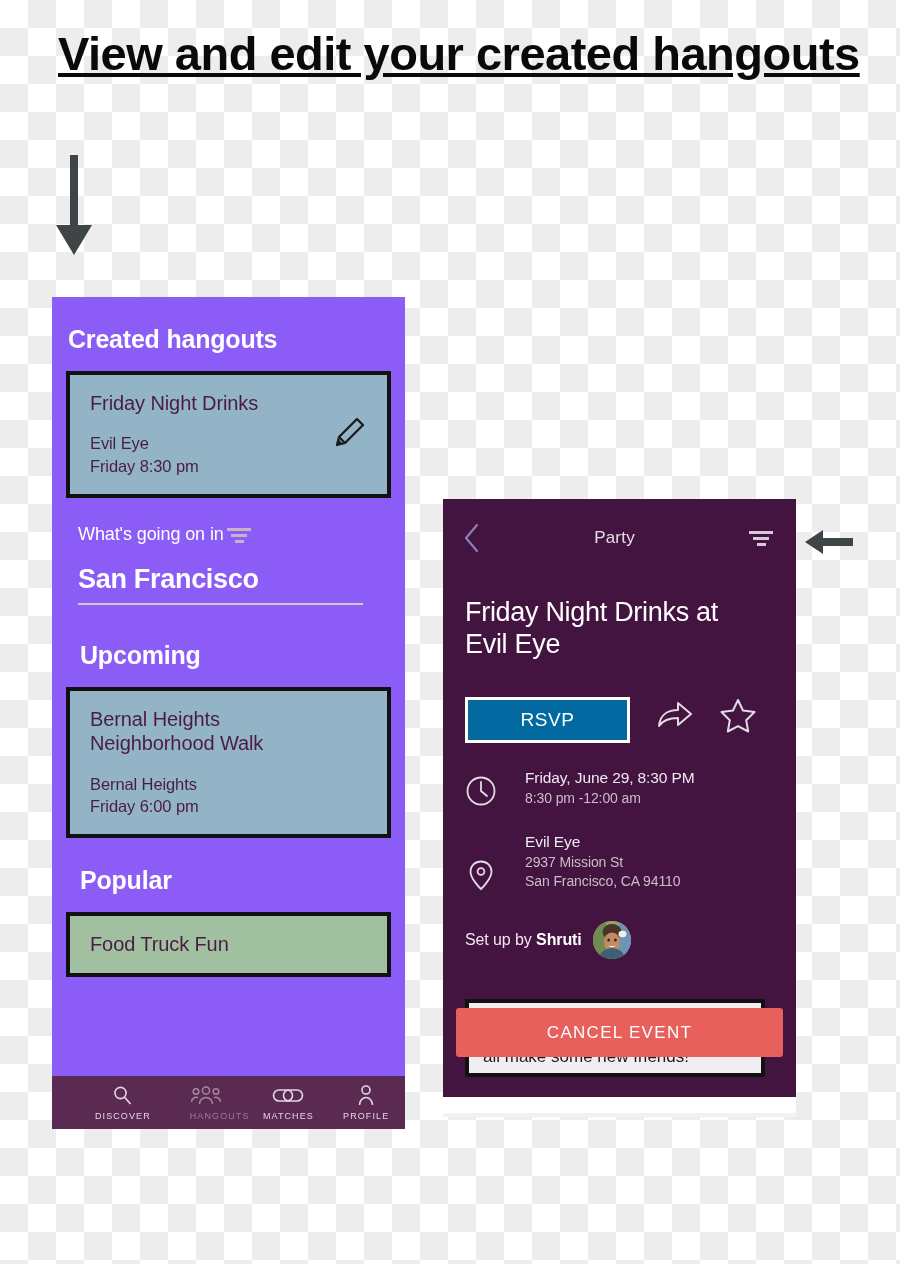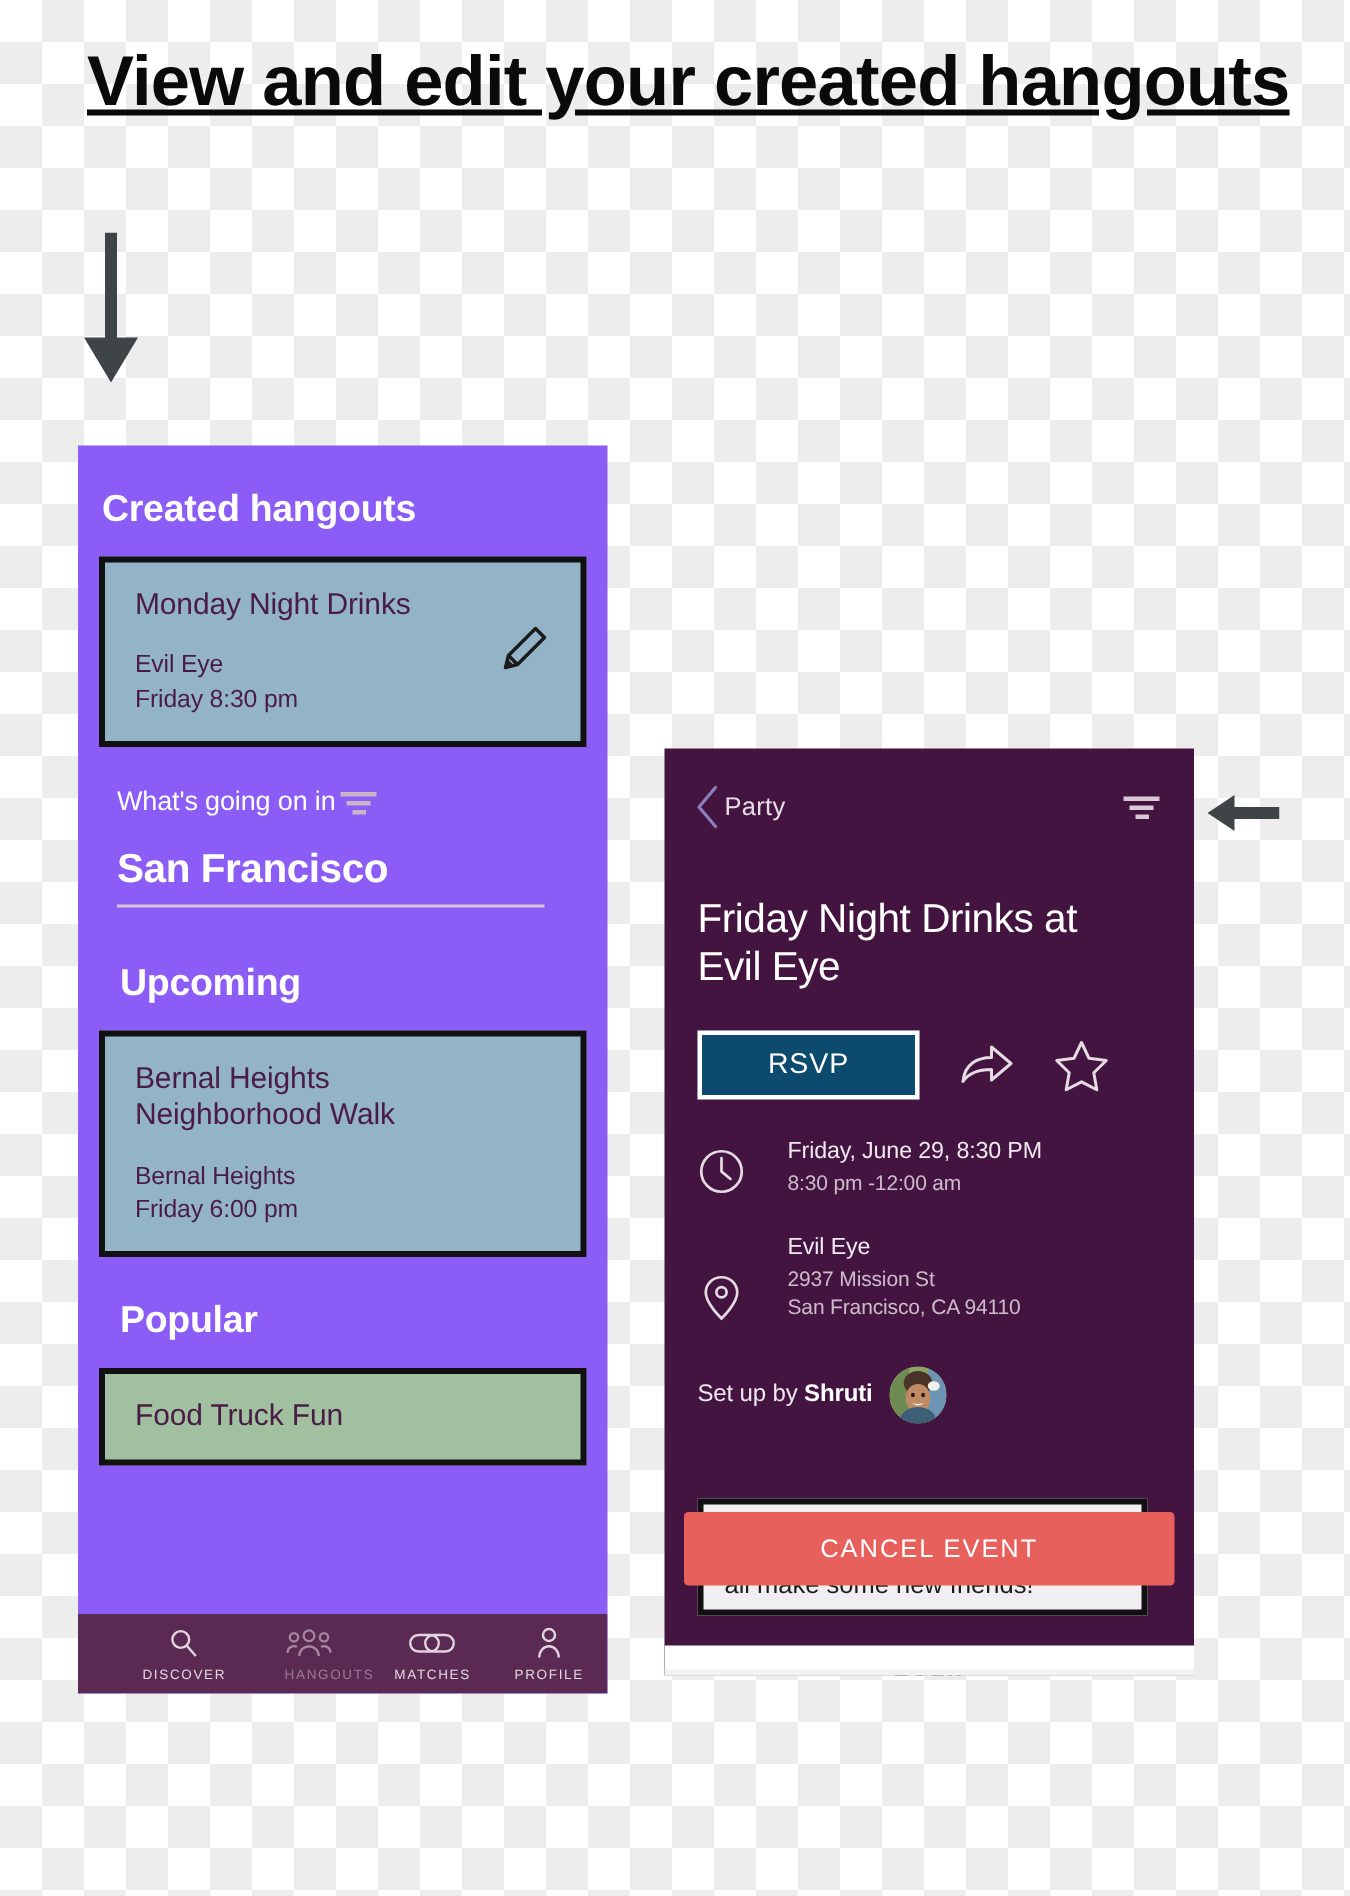--- a/index.html
+++ b/index.html
@@ -186,48 +186,50 @@
   .topbar {
     height: 78px;
     display: flex;
     align-items: center;
     padding: 0 20px 0 18px;
     box-sizing: border-box;
   }
   .back-chevron { width: 22px; height: 32px; }
   .topbar-title {
     flex: 1;
+    text-align: center;
     color: #e7dde6;
     font-size: 17px;
     letter-spacing: 0.2px;
   }
   .event-title {
     color: #ffffff;
     font-size: 27px;
     font-weight: 500;
     line-height: 1.18;
     letter-spacing: -0.3px;
     margin: 20px 22px 0 22px;
     max-width: 290px;
   }
   .action-row {
     display: flex;
     align-items: center;
     margin: 26px 0 0 22px;
     gap: 24px;
   }
   .rsvp-btn {
-    width: 148px;
+    width: 165px;
     height: 46px;
-    background: #0c4a6e;
+    background: #0369a1;
     border: 3px solid #ffffff;
     display: flex;
     align-items: center;
     justify-content: center;
     box-sizing: border-box;
+    margin-top: 10px;
   }
   .rsvp-label {
     color: #ffffff;
     font-size: 19px;
     letter-spacing: 0.6px;
   }
   .share-ico, .star-ico { width: 40px; height: 40px; }
 
   .detail-row {
     display: flex;
@@ -351,21 +353,21 @@
   <rect x="14" y="11" width="34" height="8" fill="#3f4446"></rect>
   <polygon points="0,15 18,3 18,27" fill="#3f4446"></polygon>
 </svg>
 
 <div class="phone phone-left">
   <div class="screen-pad">
 
     <div class="section-heading created-heading">Created hangouts</div>
 
     <div class="card card-blue">
-      <div class="card-title">Monday Night Drinks</div>
+      <div class="card-title">Friday Night Drinks</div>
       <div class="card-sub">
         <div>Evil Eye</div>
         <div>Friday 8:30 pm</div>
       </div>
       <svg class="pencil-btn" viewBox="0 0 40 40">
         <path d="M8 32 L10 24 L28 6 L34 12 L16 30 Z" fill="none" stroke="#1b1b1b" stroke-width="2.3" stroke-linejoin="round"></path>
         <path d="M10 24 L16 30" fill="none" stroke="#1b1b1b" stroke-width="2.3"></path>
         <path d="M8 32 L14 31 L9 26 Z" fill="#1b1b1b"></path>
       </svg>
     </div>

